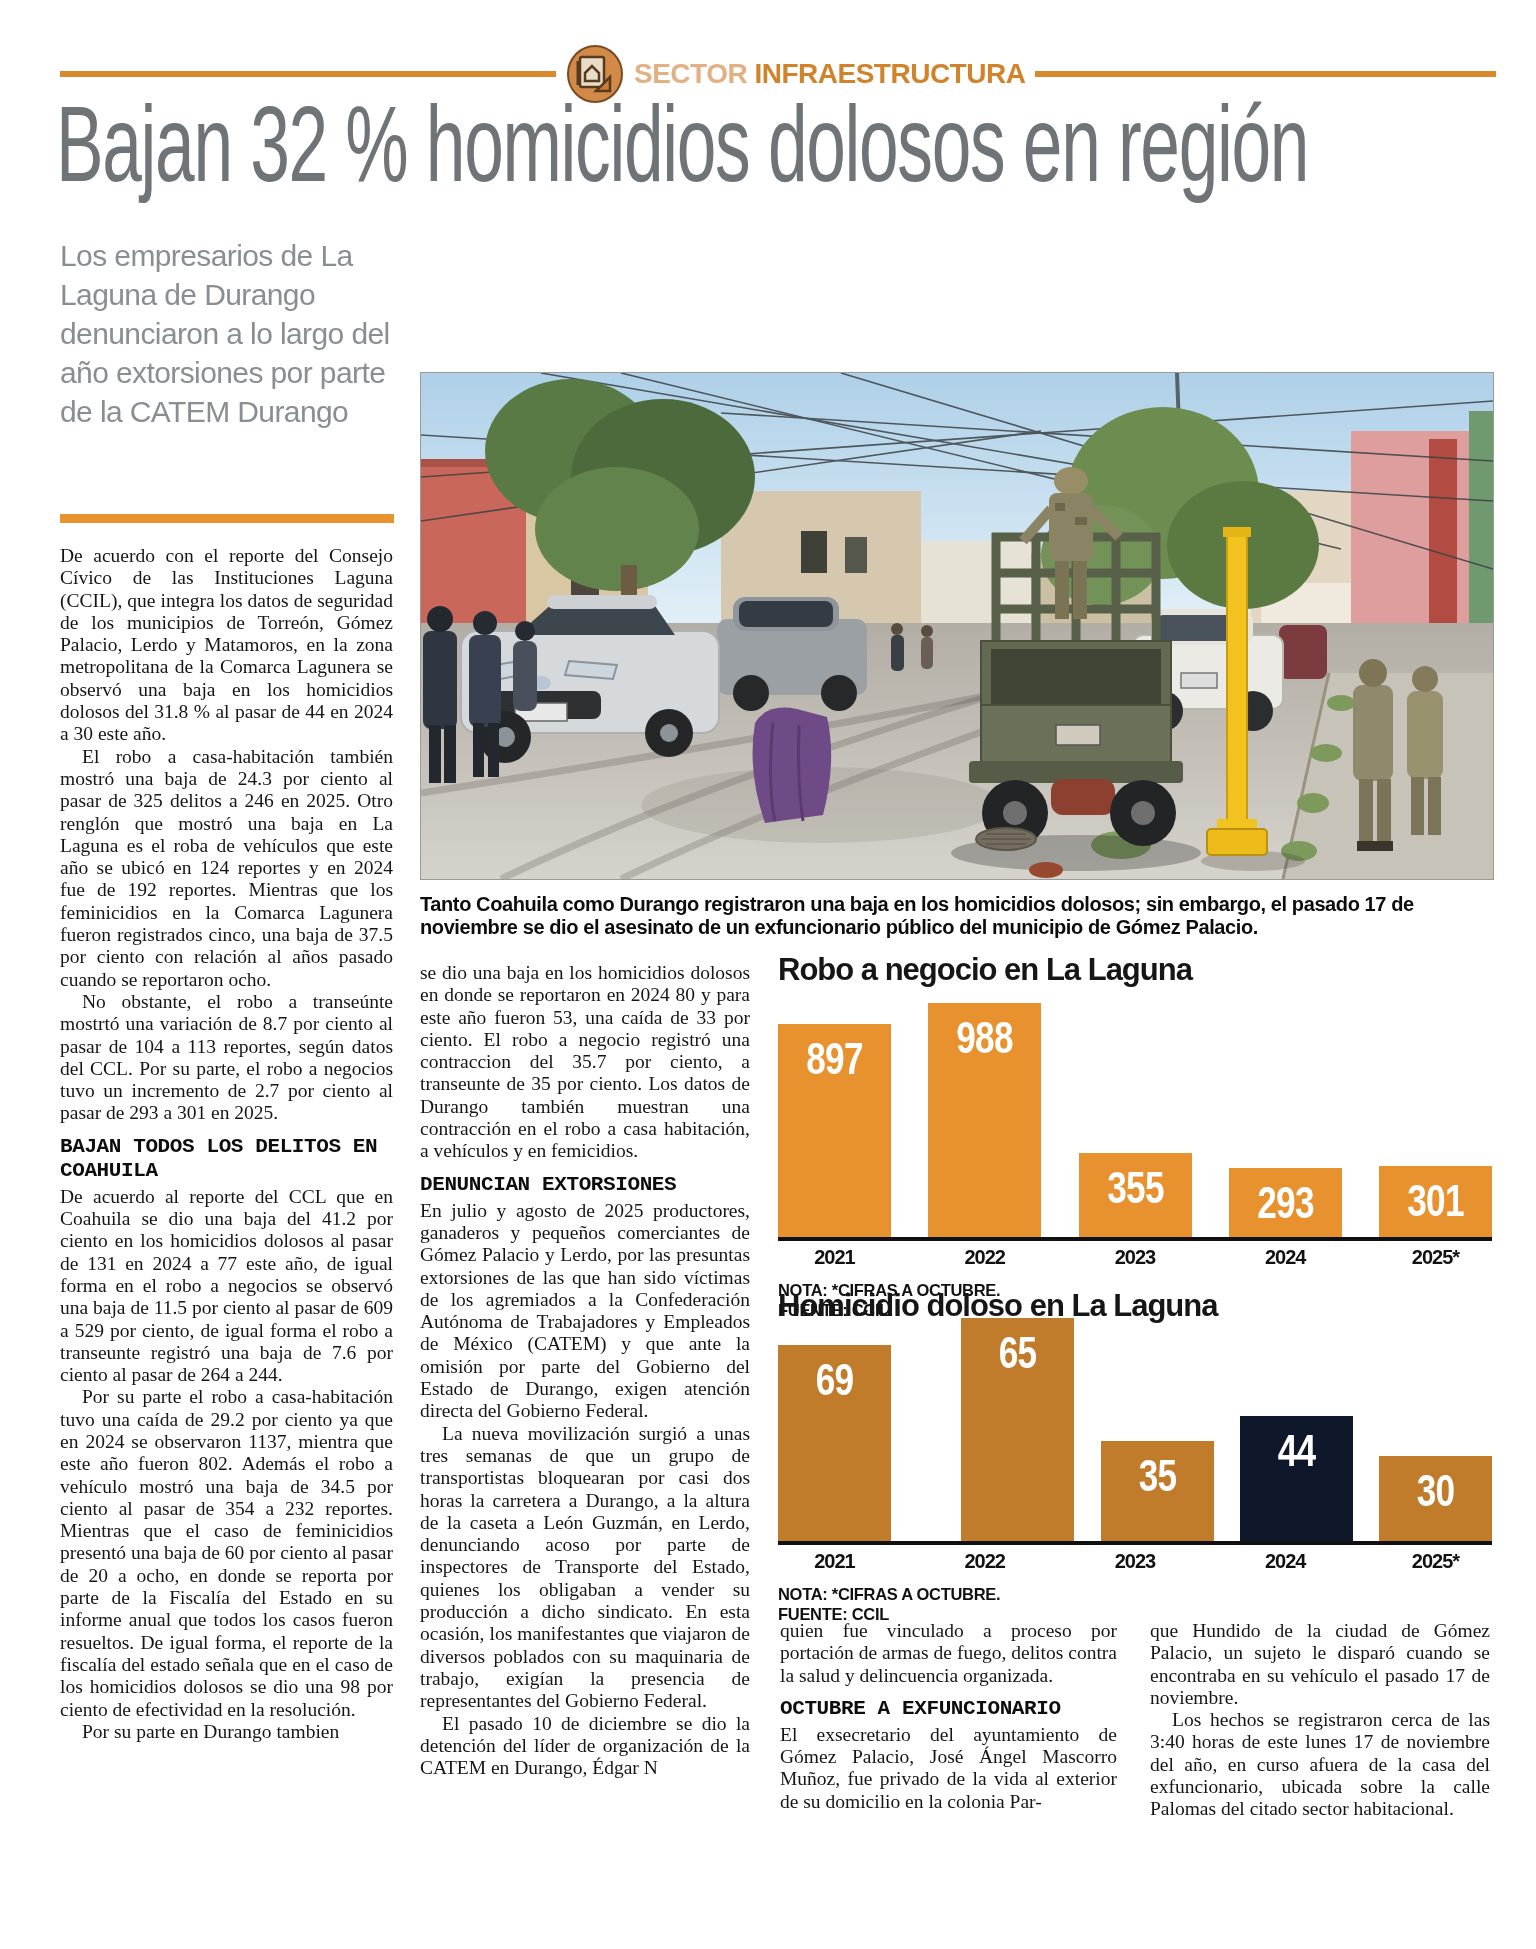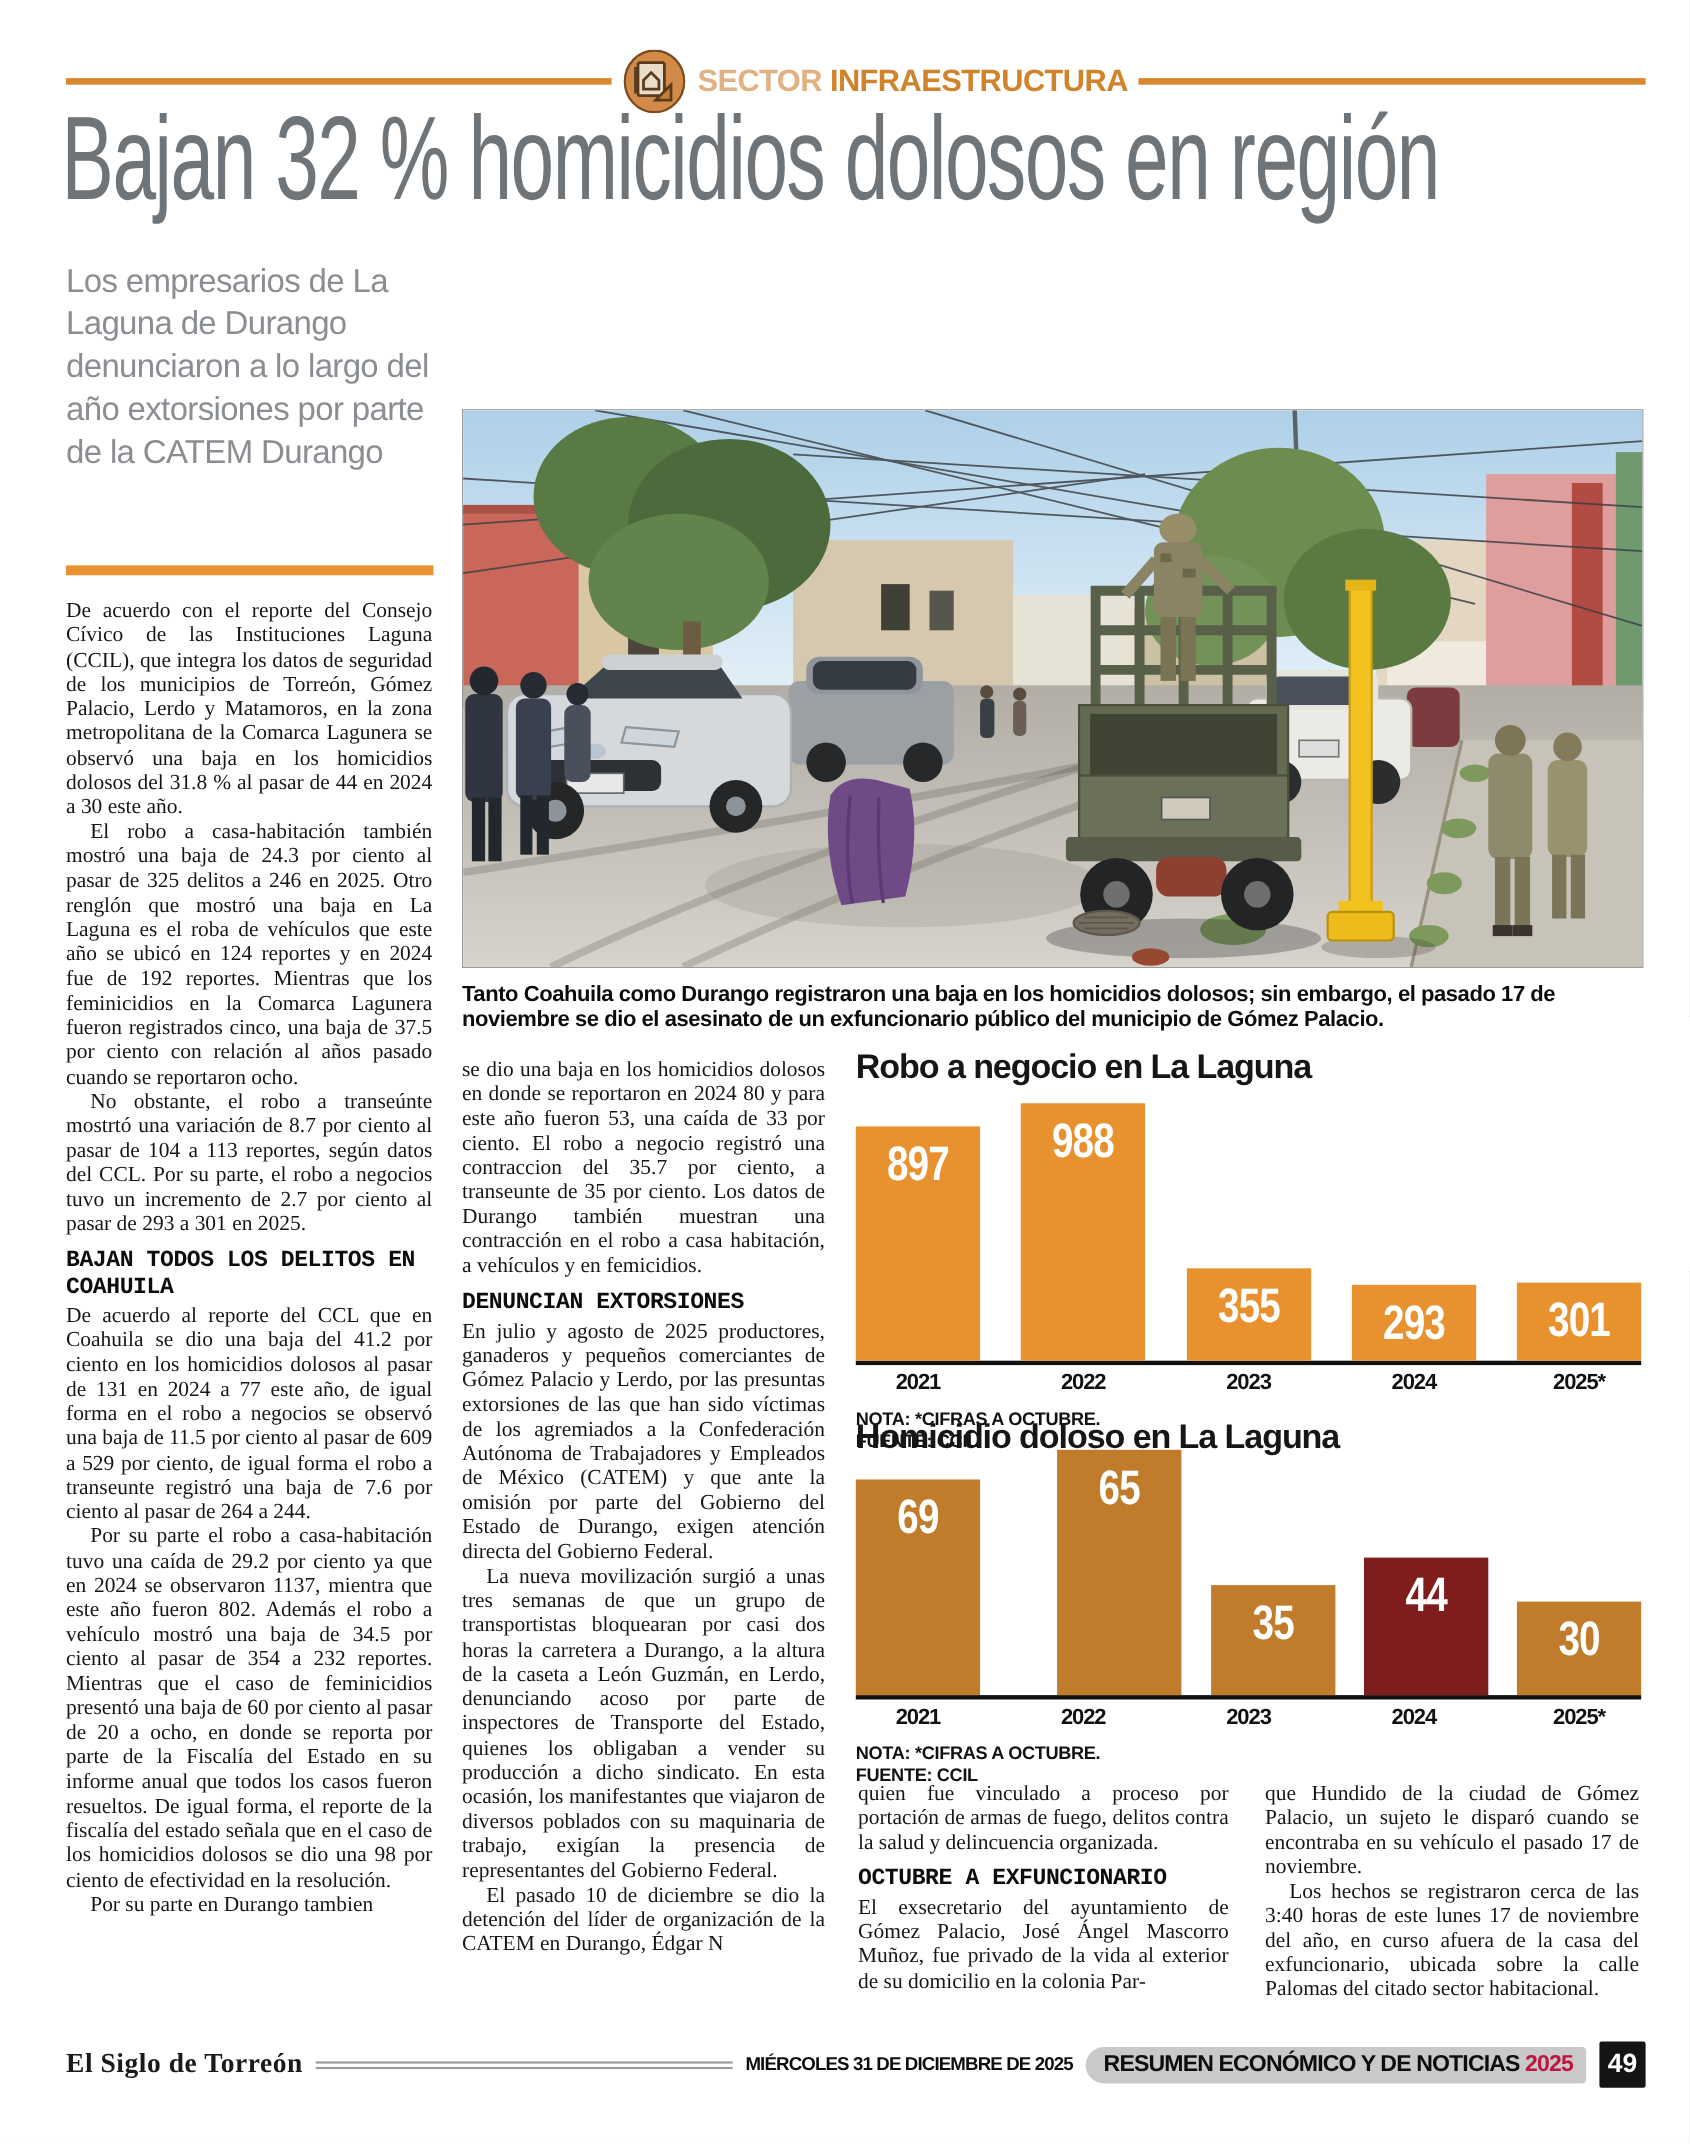--- a/index.html
+++ b/index.html
@@ -356,21 +356,21 @@
     <div class="plot" style="height:205px;">
         <div class="bar" style="height: 196px; background: rgb(192, 124, 43);">
           <span class="barval">69</span>
         </div>
         <div class="bar" style="height: 223px; background: rgb(192, 124, 43); margin-left: 44px;">
           <span class="barval">65</span>
         </div>
         <div class="bar" style="height: 100px; background: rgb(192, 124, 43);">
           <span class="barval">35</span>
         </div>
-        <div class="bar" style="height: 125px; background: #7f1d1d;">
+        <div class="bar" style="height: 125px; background: #0f172a;">
           <span class="barval">44</span>
         </div>
         <div class="bar" style="height: 85px; background: rgb(192, 124, 43);">
           <span class="barval">30</span>
         </div>
       </div>
     <div class="xlabels">
         <div class="xlab">2021</div>
         <div class="xlab">2022</div>
         <div class="xlab">2023</div>
@@ -387,21 +387,14 @@
     <p>quien fue vinculado a proceso por portación de armas de fuego, delitos contra la salud y delincuencia organizada.</p>
     <div class="subhead">OCTUBRE A EXFUNCIONARIO</div>
     <p>El exsecretario del ayuntamiento de Gómez Palacio, José Ángel Mascorro Muñoz, fue privado de la vida al exterior de su domicilio en la colonia Par-</p>
   </div>
 
   <div class="abs bodycol col4">
     <p>que Hundido de la ciudad de Gómez Palacio, un sujeto le disparó cuando se encontraba en su vehículo el pasado 17 de noviembre.</p>
     <p class="ind">Los hechos se registraron cerca de las 3:40 horas de este lunes 17 de noviembre del año, en curso afuera de la casa del exfuncionario, ubicada sobre la calle Palomas del citado sector habitacional.</p>
   </div>
 
-  <div class="abs footer">
-    <span class="logo">El Siglo de Torreón</span>
-    <div class="dbl-line"></div>
-    <span class="f-date">MIÉRCOLES 31 DE DICIEMBRE DE 2025</span>
-    <span class="badge"><span>RESUMEN ECONÓMICO Y DE NOTICIAS</span>&nbsp;<span class="badge-year">2025</span></span>
-    <span class="pagenum">49</span>
-  </div>
 
 </div>
 
 </body></html>

